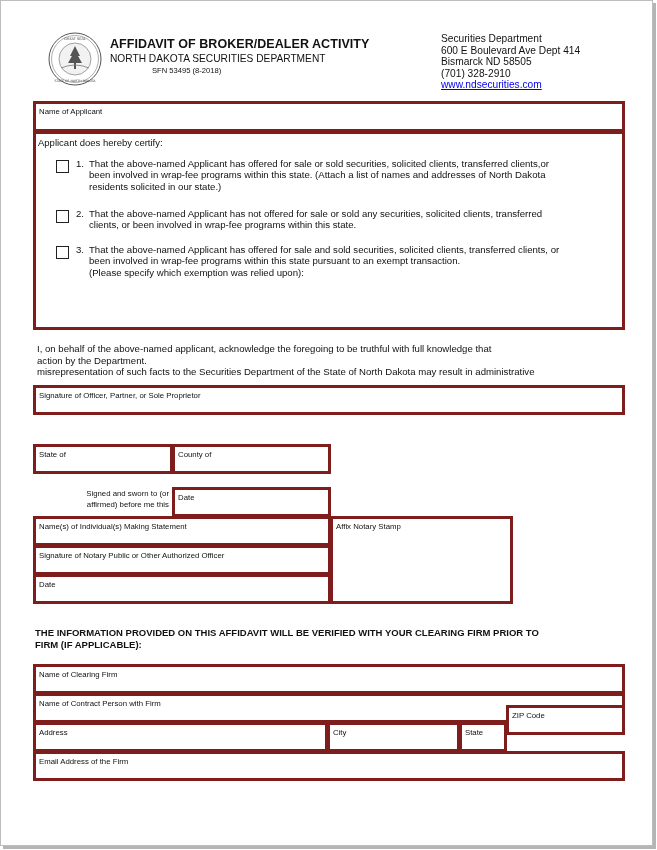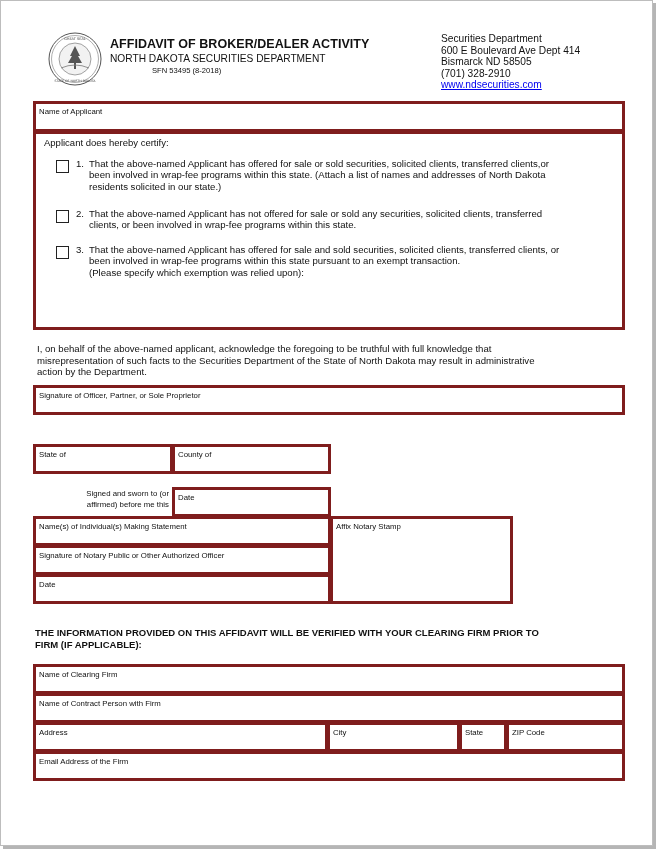--- a/index.html
+++ b/index.html
@@ -15,21 +15,21 @@
   .abs { position:absolute; }
   .seal { left:47px; top:31px; width:54px; height:54px; }
   .title { left:109px; top:36px; font-size:12.5px; font-weight:bold; letter-spacing:0.05px; white-space:nowrap; }
   .subtitle { left:109px; top:52px; font-size:10.2px; white-space:nowrap; }
   .sfn { left:109px; top:65px; font-size:7.6px; white-space:nowrap;padding-left:42px; }
   .addr { left:440px; top:32px; width:200px; text-align:left; font-size:10.2px; line-height:11.6px; }
   .addr a { color:#0000ee; text-decoration:underline; }
   .box { position:absolute; border:3px solid #7f1d1d; box-sizing:border-box; background:#fff; }
   .lbl { position:absolute; left:3px; top:3px; font-size:7.8px; white-space:nowrap; }
   .field-input { position:absolute; left:2px; right:2px; bottom:2px; height:12px; border:none; background:transparent; font-size:9px; font-family:"Liberation Sans", sans-serif; outline:none; }
-  .cert-intro { position:absolute; left:8px; top:29px; font-size:9.5px; }
+  .cert-intro { position:absolute; left:2px; top:29px; font-size:9.5px; }
   .chk { position:absolute; width:13px; height:13px; border:1px solid #222; box-sizing:border-box; background:#fff; cursor:pointer; }
   .item { position:absolute; font-size:9.6px; line-height:11.3px; }
   .item .num { position:absolute; left:0; top:0; }
   .item .txt { position:absolute; left:13px; top:0; }
   .ack { left:36px; top:342px; width:590px; font-size:9.6px; line-height:11.6px; }
   .sworn { position:absolute; right:0; top:0; text-align:right; font-size:7.8px; line-height:10.5px; }
   .notice { left:34px; top:626px; width:600px; font-size:9.5px; font-weight:bold; line-height:11.6px; }
 </style>
 </head>
 <body>
@@ -91,22 +91,22 @@
         <div>That the above-named Applicant has offered for sale and sold securities, solicited clients, transferred  clients, or</div>
         <div>been involved in wrap-fee programs within this state pursuant to an exempt transaction.</div>
         <div>(Please specify which exemption was relied upon):</div>
       </div>
     </div>
     <textarea style="position: absolute; left: 52px; top: 150px; width: 530px; height: 40px; border: none; background: transparent; resize: none; outline: none; font-size: 9px; font-family: &quot;Liberation Sans&quot;, sans-serif;" value=""></textarea>
   </div>
 
   <div class="abs ack">
     <div>I, on  behalf of the above-named applicant, acknowledge the foregoing to be truthful with full knowledge that</div>
+    <div>action by the Department.</div>
     <div>misrepresentation of such facts to the Securities Department of the State of North Dakota may result in administrative</div>
-    <div>action by the Department.</div>
   </div>
 
   <div class="box" style="left:32px; top:384px; width:592px; height:30px;">
     <span class="lbl">Signature of Officer, Partner, or Sole Proprietor</span>
     <input class="field-input" value="" style="">
   </div>
 
   <div class="box" style="left:32px; top:443px; width:140px; height:30px;">
     <span class="lbl">State of</span>
     <input class="field-input" value="" style="">
@@ -161,21 +161,21 @@
     <input class="field-input" value="" style="">
   </div>
   <div class="box" style="left:326px; top:721px; width:133px; height:30px;">
     <span class="lbl">City</span>
     <input class="field-input" value="" style="">
   </div>
   <div class="box" style="left:458px; top:721px; width:48px; height:30px;">
     <span class="lbl">State</span>
     <input class="field-input" value="" style="">
   </div>
-  <div class="box" style="left:505px; top:721px; width:119px; height:30px;padding-left:8px;">
+  <div class="box" style="left:505px; top:704px; width:119px; height:30px;padding-left:8px;">
     <span class="lbl">ZIP Code</span>
     <input class="field-input" value="" style="">
   </div>
   <div class="box" style="left:32px; top:750px; width:592px; height:30px;">
     <span class="lbl">Email Address of the Firm</span>
     <input class="field-input" value="" style="">
   </div>
 
 </div>
 

